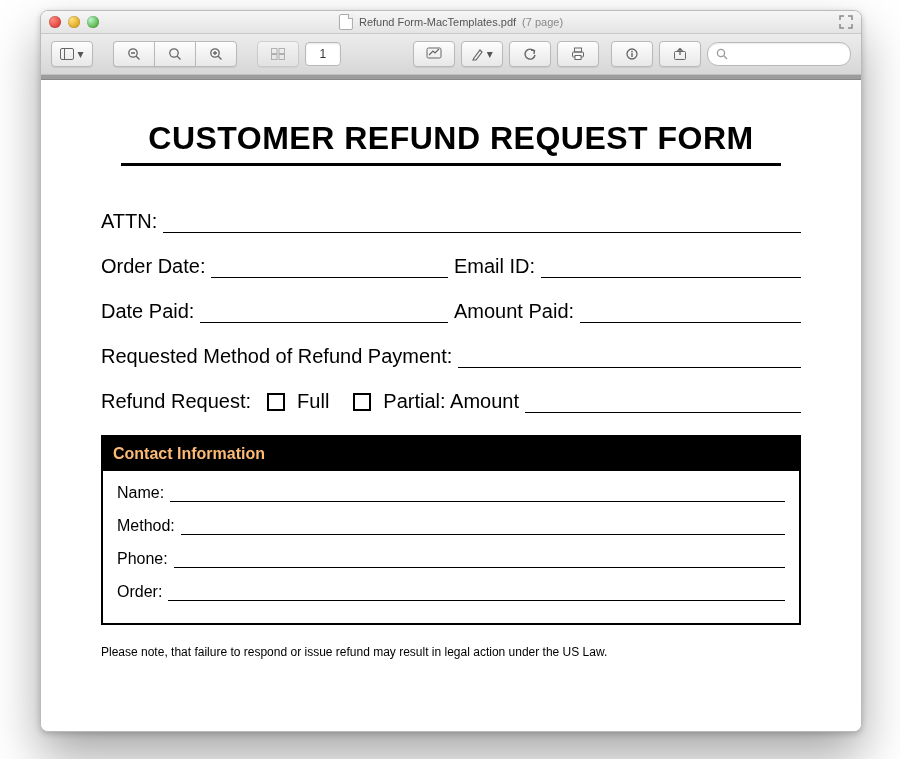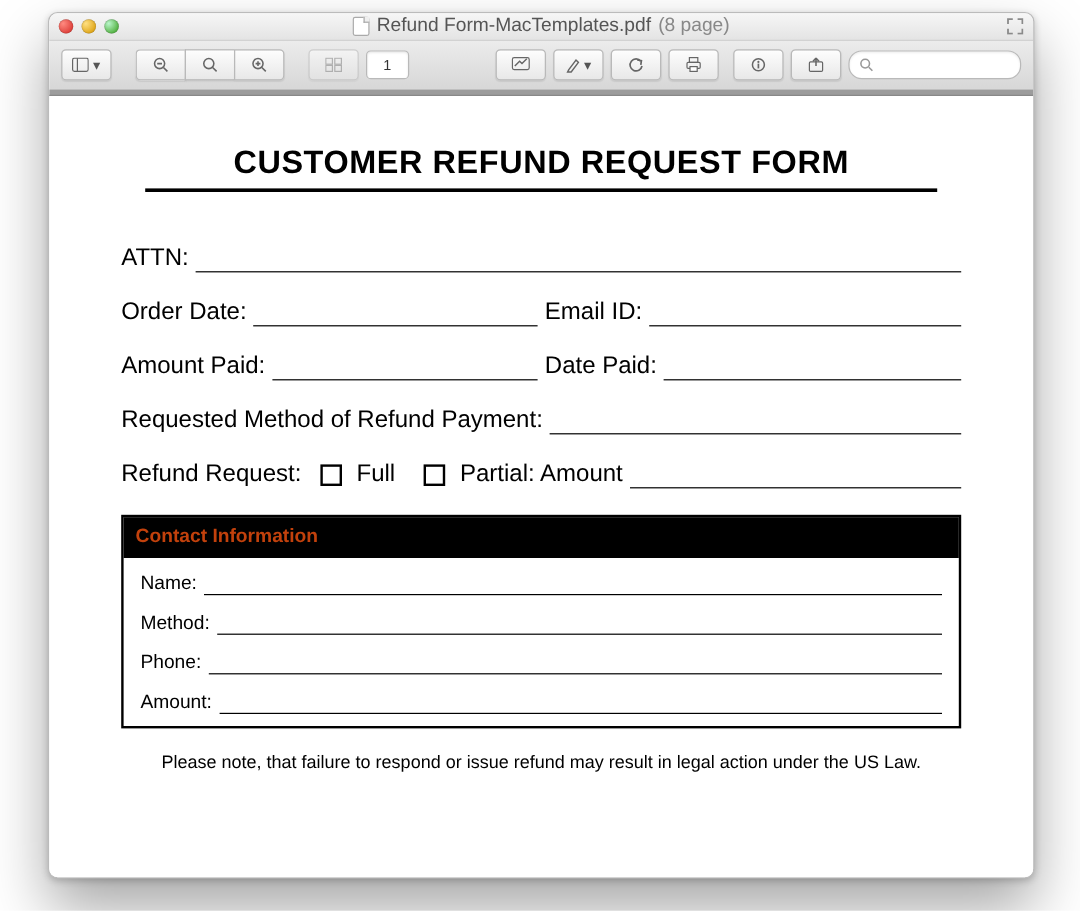--- a/index.html
+++ b/index.html
@@ -52,21 +52,21 @@
   .tl-close { background: radial-gradient(circle at 30% 30%, #ff8a80, #e0443e 70%); }
   .tl-min   { background: radial-gradient(circle at 30% 30%, #ffe082, #e1a91e 70%); }
   .tl-zoom  { background: radial-gradient(circle at 30% 30%, #b9f6ca, #58b548 70%); }
   .title-center {
     position: absolute;
     left: 50%;
     transform: translateX(-50%);
     display: flex;
     align-items: center;
     gap: 6px;
-    font-size: 16px;
+    font-size: 11px;
     color: #555;
   }
   .pdf-glyph {
     width: 12px;
     height: 14px;
     background: #fff;
     border: 1px solid #aaa;
     border-radius: 2px;
     position: relative;
   }
@@ -176,21 +176,21 @@
   .doc-page {
     margin: 0 auto;
     width: 700px;
     padding: 40px 0 0 0;
     color: #000;
     font-family: Arial, Helvetica, sans-serif;
   }
   .form-title {
     text-align: center;
     font-weight: 800;
-    font-size: 27px;
+    font-size: 32px;
     letter-spacing: 0.5px;
   }
   .title-rule {
     height: 3px;
     background: #000;
     margin: 6px 20px 44px 20px;
   }
   .f-row {
     display: flex;
     align-items: flex-end;
@@ -218,57 +218,56 @@
     margin: 0 6px 2px 10px;
     vertical-align: middle;
   }
 
   .section {
     border: 2px solid #000;
     margin-top: 20px;
   }
   .section-head {
     background: #000;
-    color: #c2410c;
+    color: #fdba74;
     font-weight: 700;
     padding: 8px 10px;
     font-size: 16px;
     font-family: Arial, Helvetica, sans-serif;
   }
   .section-body {
-    padding: 12px 14px 6px 14px;
+    padding: 12px 14px 18px 14px;
     text-align: center;
   }
   .section-body .f-row {
     font-size: 16px;
     margin-bottom: 14px;
   }
   .note {
-    font-size: 15px;
+    font-size: 12px;
     margin-top: 20px;
     line-height: 1.25;
-    text-align: center;
   }
 </style>
 </head>
 <body>
 
 <div class="stage">
   <div class="window">
 
     <div class="titlebar">
       <div class="traffic">
         <div class="tl-btn tl-close"></div>
         <div class="tl-btn tl-min"></div>
         <div class="tl-btn tl-zoom"></div>
       </div>
       <div class="title-center">
         <span class="pdf-glyph"></span>
         <span>Refund Form-MacTemplates.pdf</span>
-        <span style="color:#888">(8 page)</span>
+        <span style="color:#888">(7 page)</span>
       </div>
       <svg class="fullscreen-icon" viewBox="0 0 14 14">
         <path d="M1 5 V1 H5 M9 1 H13 V5 M13 9 V13 H9 M5 13 H1 V9" stroke="#8a8a8a" stroke-width="1.5" fill="none"></path>
       </svg>
     </div>
 
     <div class="toolbar">
       <div class="seg">
         <div class="tbtn">
           <svg width="14" height="12" viewBox="0 0 14 12">
@@ -390,25 +389,25 @@
             <span class="uline"></span>
           </span>
           <span class="half">
             <span class="f-label">Email ID:</span>
             <span class="uline"></span>
           </span>
         </div>
 
         <div class="f-row">
           <span class="half">
-            <span class="f-label">Amount Paid:</span>
+            <span class="f-label">Date Paid:</span>
             <span class="uline"></span>
           </span>
           <span class="half">
-            <span class="f-label">Date Paid:</span>
+            <span class="f-label">Amount Paid:</span>
             <span class="uline"></span>
           </span>
         </div>
 
         <div class="f-row">
           <span class="f-label">Requested Method of Refund Payment:</span>
           <span class="uline"></span>
         </div>
 
         <div class="f-row">
@@ -429,21 +428,21 @@
             </div>
             <div class="f-row">
               <span class="f-label">Method:</span>
               <span class="uline"></span>
             </div>
             <div class="f-row">
               <span class="f-label">Phone:</span>
               <span class="uline"></span>
             </div>
             <div class="f-row" style="margin-bottom:4px">
-              <span class="f-label">Amount:</span>
+              <span class="f-label">Order:</span>
               <span class="uline"></span>
             </div>
           </div>
         </div>
 
         <div class="note">Please note, that failure to respond or issue refund may result in legal action under the US Law.</div>
 
       </div>
     </div>
 

